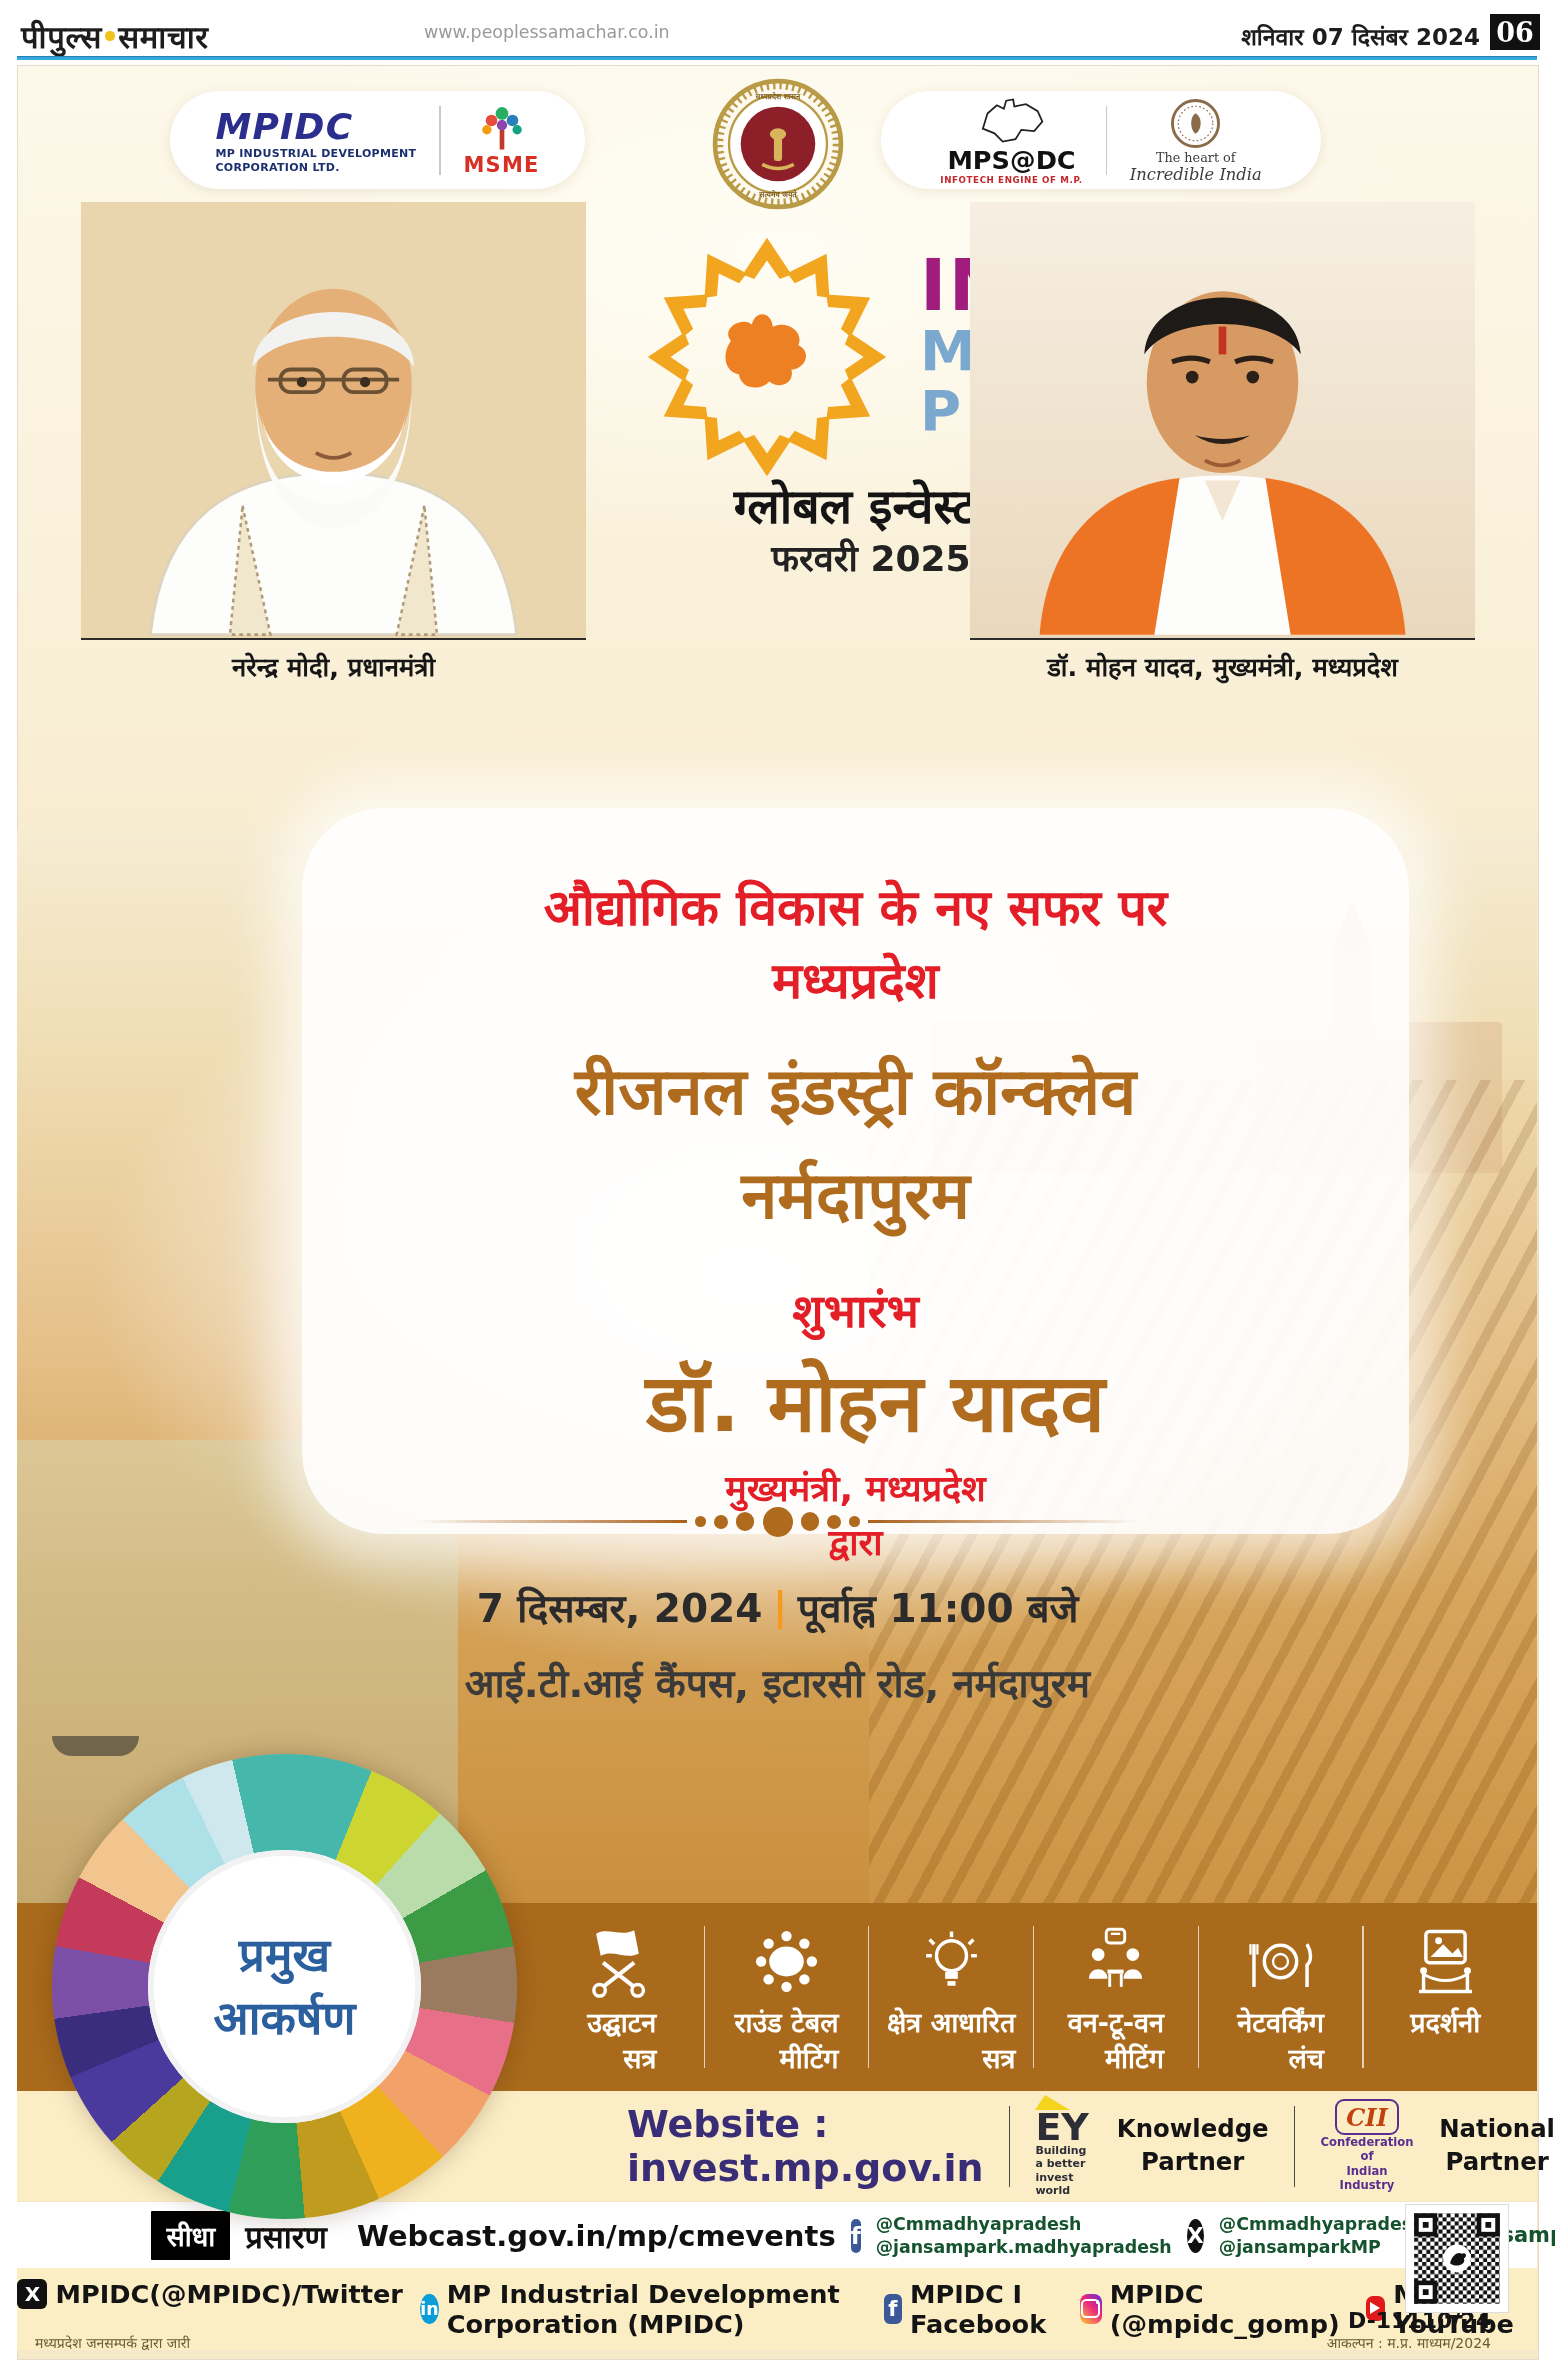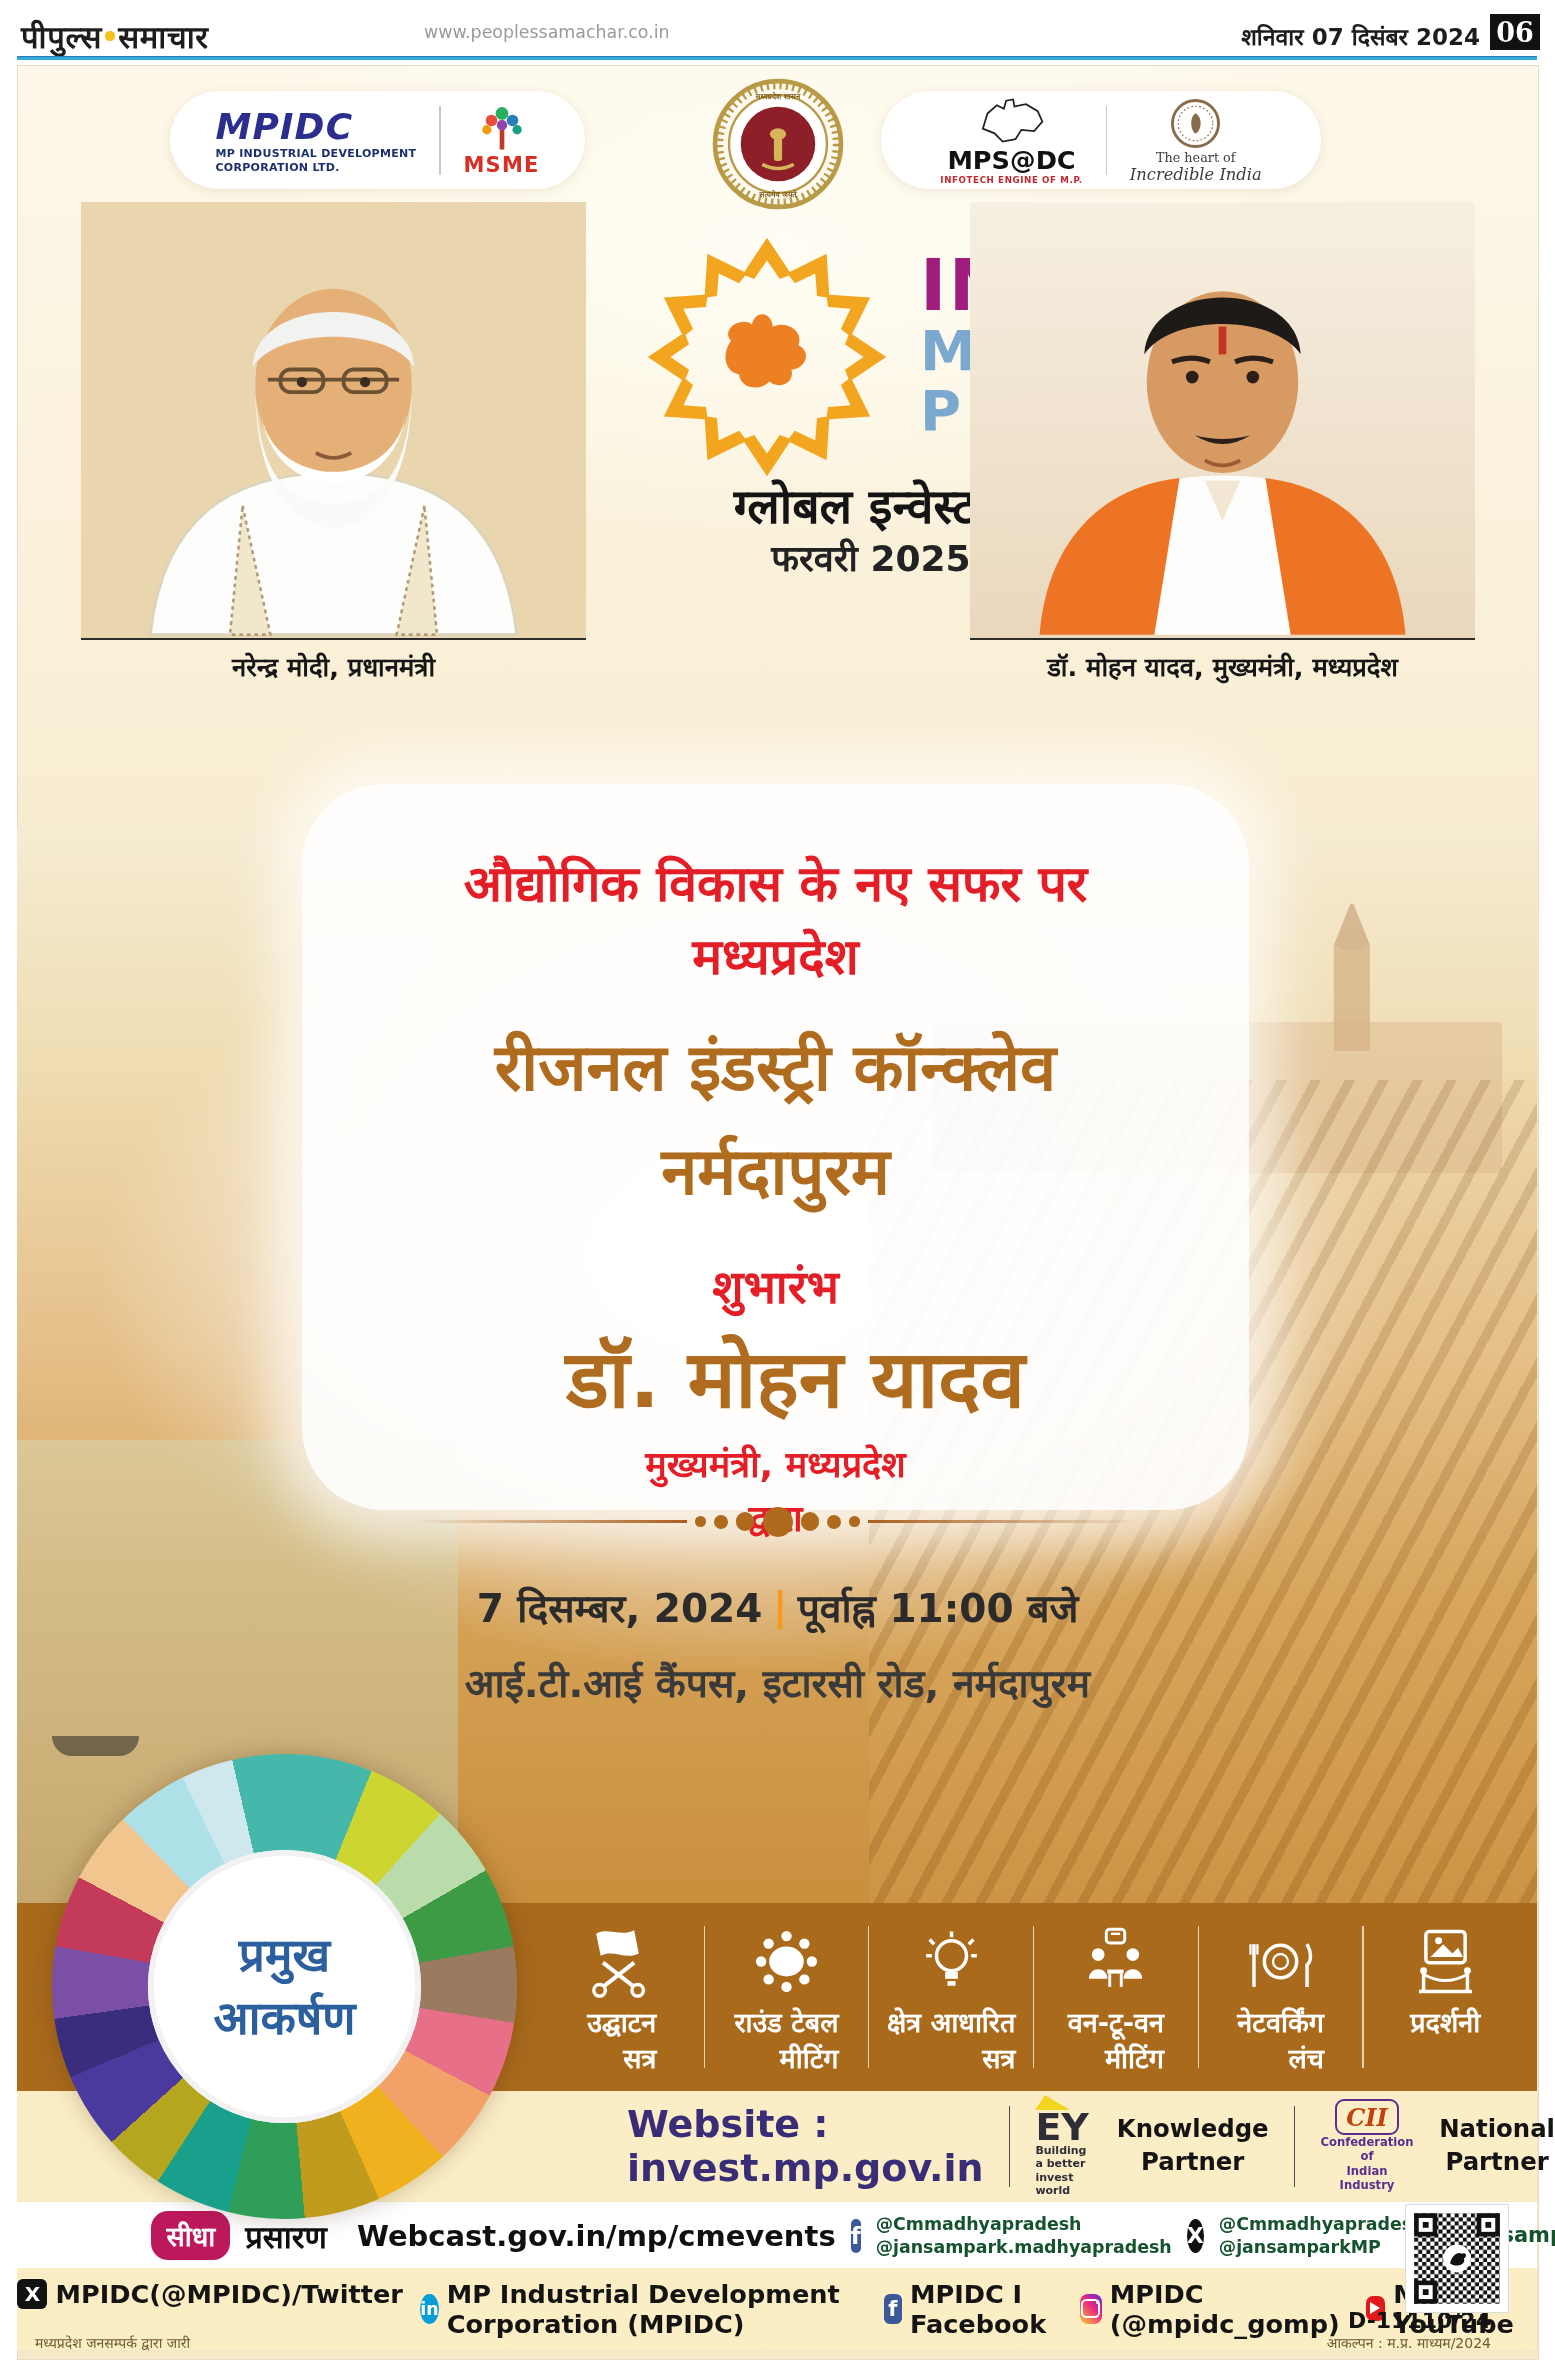--- a/index.html
+++ b/index.html
@@ -56,21 +56,21 @@
   .temple{position:absolute;right:110px;top:70px;width:151px;height:151px;opacity:.5;
       background:radial-gradient(circle at 50% 18%, #b98a5e 0 23px, transparent 24px),
                  linear-gradient(180deg, transparent 0 41px, #c59a6a 41px 100%);
       clip-path:polygon(50% 0,62% 30%,62% 100%,38% 100%,38% 30%);}
   .bldg{position:absolute;right:35px;top:192px;width:569px;height:151px;background:#d9b48c;opacity:.45;border-radius:4.6px;}
   .water{position:absolute;left:0;top:610px;width:441px;height:465px;opacity:.6;
       background:linear-gradient(180deg,#d9d3ab 0%,#cfc8a0 50%,#c3b98d 100%);}
   .boat{position:absolute;width:87px;height:20px;background:#4a4438;border-radius:0 0 23px 23px;opacity:.7;}
 
   
-  .card{left:302px;top:784px;width:947px;height:726px;border-radius:81px;
+  .card{left:302px;top:808px;width:1107px;height:726px;border-radius:81px;
         background:rgba(255,255,255,.93);box-shadow:0 0 52px 29px rgba(255,255,255,.65);
         display:flex;flex-direction:column;align-items:center;text-align:center;}
   .tag{font-size:50px;font-weight:800;color:#e41e26;line-height:1.45;}
   .title{font-size:65px;font-weight:800;color:#b06c1e;line-height:1.6;}
   .launch{font-size:46px;font-weight:800;color:#e41e26;}
   .guest{font-size:80px;font-weight:800;color:#b06c1e;line-height:1.2;margin-left:40px;}
   .role{font-size:36px;font-weight:800;color:#e41e26;line-height:1.5;}
 
   .dotline{width:273px;height:2.3px;background:linear-gradient(90deg,rgba(169,95,30,0),#a95f1e);}
   .dotline.r{background:linear-gradient(90deg,#a95f1e,rgba(169,95,30,0));}
@@ -107,21 +107,21 @@
   .p-role{font-size:24.4px;font-weight:700;color:#141414;text-align:center;line-height:1.35;}
   .ey-word{font-size:38px;font-weight:900;color:#2e2e38;line-height:.9;}
   .ey-tag{font-size:11px;font-weight:700;color:#2e2e38;line-height:1.2;}
   .ey-beam{width:0;height:0;border-left:10.5px solid transparent;border-right:25.6px solid transparent;border-bottom:15px solid #f5d41f;}
   .cii-box{border:2.9px solid #5b2d8e;border-radius:9px;padding:1.2px 9.3px;
            font-family:"DejaVu Serif",serif;font-style:italic;font-size:24px;font-weight:700;color:#c2410c;}
   .cii-tag{font-size:11.6px;font-weight:700;color:#5b2d8e;text-align:center;line-height:1.25;}
 
   
   .bc-strip{left:17.4px;top:2202px;width:1520px;height:67px;background:#fff;display:flex;align-items:center;gap:15px;padding-left:134px;box-sizing:border-box;}
-  .live-badge{background:#be185d;color:#fff;border-radius:17px;font-size:27px;font-weight:800;padding:5.8px 15px;}
+  .live-badge{background:#000000;color:#fff;border-radius:1px;font-size:27px;font-weight:800;padding:5.8px 15px;}
   .live-word{font-size:31px;font-weight:800;color:#101010;}
   .bc-link{font-size:29px;font-weight:800;color:#101010;}
   .handles{font-size:17.4px;font-weight:700;color:#14532d;line-height:1.3;}
   .sq-ico{border-radius:5.8px;display:flex;align-items:center;justify-content:center;color:#fff;font-weight:800;}
 
   
   .soc-strip{left:17.4px;top:2268px;width:1520px;height:82px;background:#fbeec5;
              display:flex;align-items:flex-start;justify-content:center;gap:17.4px;padding-top:10.5px;box-sizing:border-box;}
   .soc-item{display:flex;align-items:center;gap:8.1px;font-size:25.6px;font-weight:600;color:#141414;}
   .tiny{font-size:14px;color:#6b5a33;}

